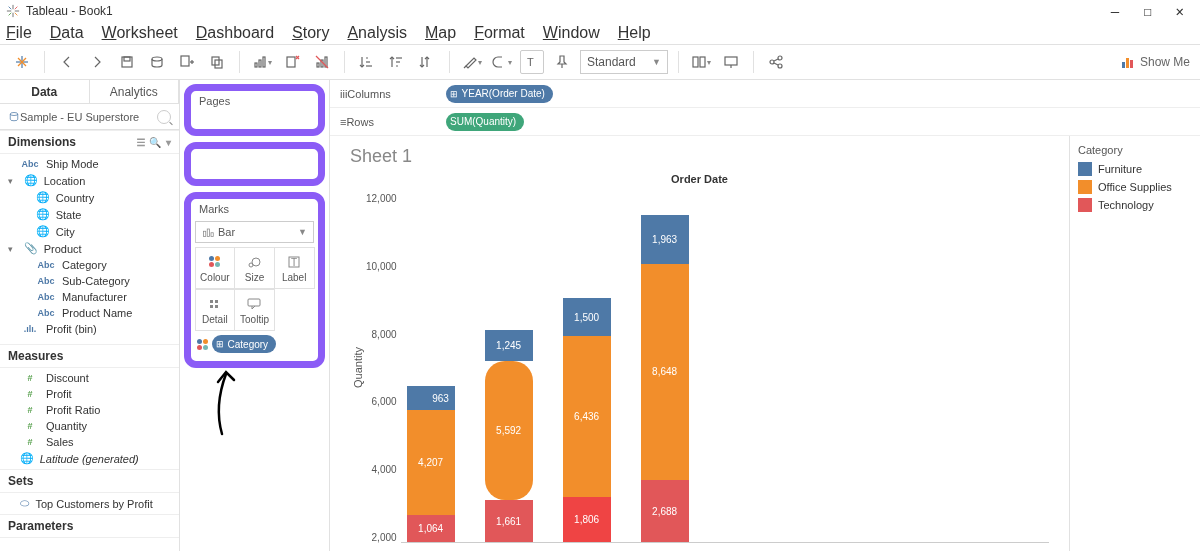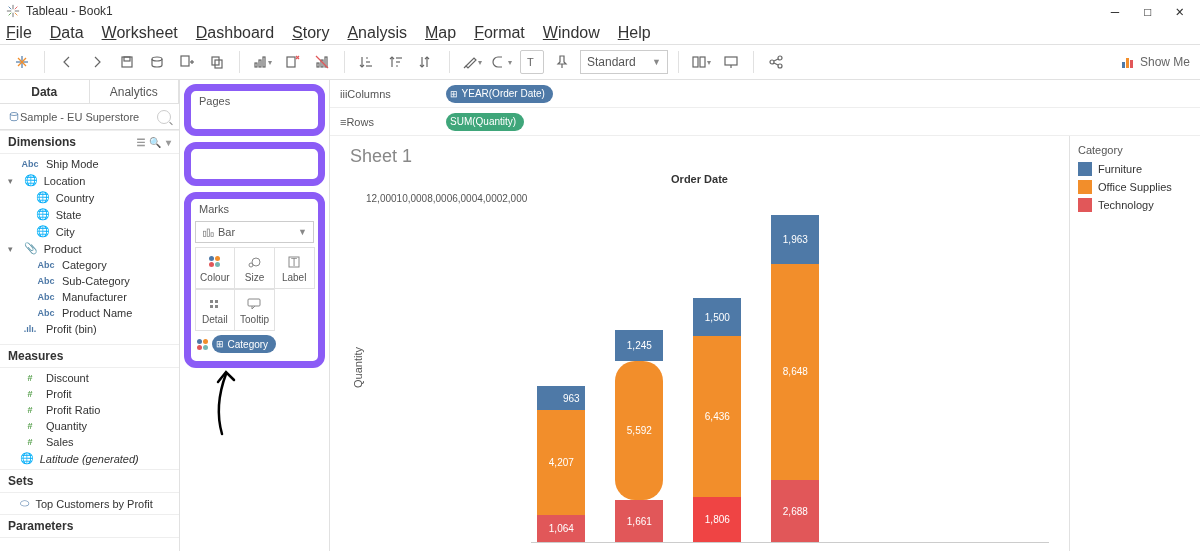--- a/index.html
+++ b/index.html
@@ -69,21 +69,21 @@
   .shelf { display: flex; align-items: center; height: 28px; border-bottom: 1px solid #eee; }
   .shelf .label { width: 110px; padding-left: 10px; font-size: 11px; color: #555; display: flex; align-items: center; gap: 0; }
   .shelf .drop { flex: 1; display: flex; align-items: center; padding-left: 6px; }
 
   .viz-and-legend { flex: 1; display: flex; }
   .viz { flex: 1; padding: 10px 20px; position: relative; border-right: 1px solid #e1e1e1; }
   .sheet-title { font-size: 18px; color: #888; font-weight: 400; margin-bottom: 6px; }
   .chart-title { text-align: center; font-size: 11px; font-weight: 600; }
   .chart-area { display: flex; margin-top: 8px; height: 350px; }
   .y-axis-label { writing-mode: vertical-rl; transform: rotate(180deg); font-size: 11px; color: #555; text-align: center; padding: 0 2px; }
-  .y-ticks { display: flex; flex-direction: row; justify-content: space-between; font-size: 10px; color: #555; text-align: right; padding-right: 4px; height: 100%; }
+  .y-ticks { display: flex; flex-direction: column; justify-content: space-between; font-size: 10px; color: #555; text-align: right; padding-right: 4px; height: 100%; }
   .plot { flex: 1; position: relative; border-bottom: 1px solid #ccc; }
   .bars { display: flex; align-items: flex-end; height: 100%; gap: 30px; padding: 0 6px; }
   .barcol { width: 48px; display: flex; flex-direction: column; justify-content: flex-end; }
   .seg { width: 100%; display: flex; align-items: center; justify-content: center; font-size: 10px; color: #fff; overflow: hidden; }
 
   .legend { width: 130px; padding: 8px; font-size: 11px; }
   .legend-title { color: #555; margin-bottom: 6px; }
   .legend-item { display: flex; align-items: center; gap: 6px; margin-bottom: 4px; }
   .legend-item .sw { width: 14px; height: 14px; }
 

